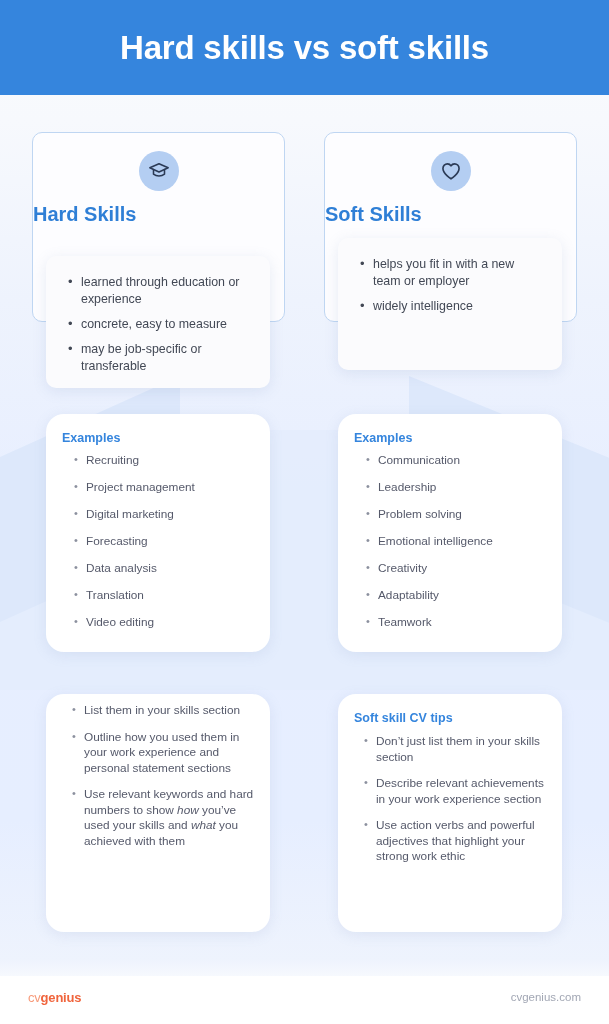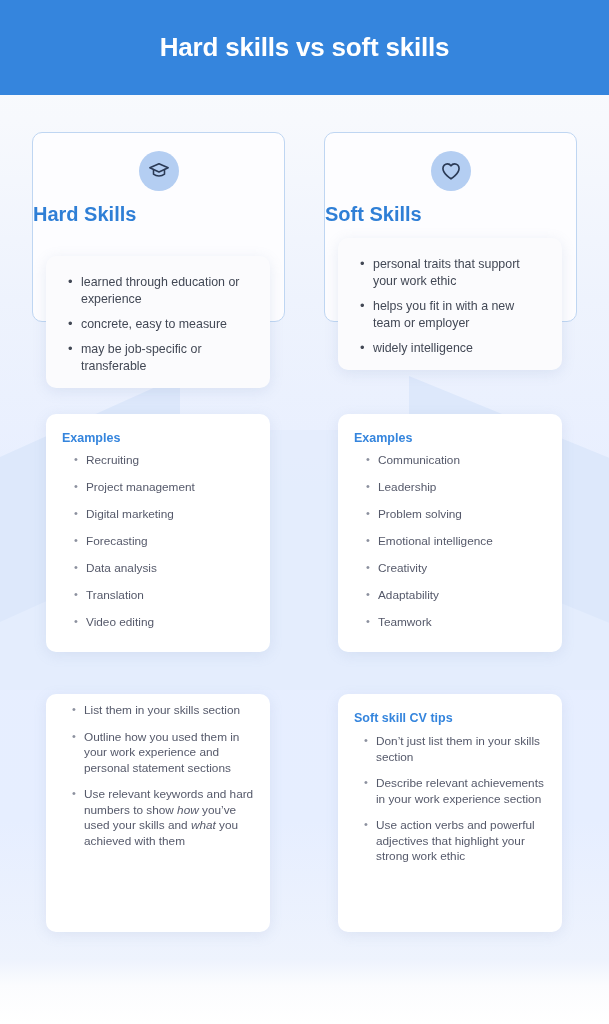--- a/index.html
+++ b/index.html
@@ -38,21 +38,21 @@
     top: 0; left: 0;
     width: 609px;
     height: 95px;
     background: #3585dd;
     display: flex;
     align-items: center;
     justify-content: center;
   }
   .header-title {
     color: #ffffff;
-    font-size: 26px;
+    font-size: 33px;
     font-weight: bold;
     letter-spacing: -0.2px;
     text-align: center;
   }
 
   
   .deco-layer {
     position: absolute;
     top: 370px; left: 0;
     width: 609px;
@@ -148,21 +148,21 @@
     position: absolute;
     left: 0; top: -1px;
     color: #424855;
     font-size: 13px;
   }
 
   
   .plain-card {
     position: absolute;
     background: #ffffff;
-    border-radius: 10px;
+    border-radius: 18px;
     box-shadow: 0 3px 14px rgba(120,145,185,0.14);
   }
   .examples-left  { left: 46px;  top: 414px; width: 224px; height: 238px; }
   .examples-right { left: 338px; top: 414px; width: 224px; height: 238px; }
   .tips-left      { left: 46px;  top: 694px; width: 224px; height: 238px; }
   .tips-right     { left: 338px; top: 694px; width: 224px; height: 238px; }
 
   .card-heading {
     font-size: 12.5px;
     font-weight: bold;
@@ -269,21 +269,20 @@
   <div class="inner-card inner-card-left">
     <ul class="trait-list">
         <li>learned through education or experience</li>
         <li>concrete, easy to measure</li>
         <li>may be job-specific or transferable</li>
       </ul>
   </div>
 
   <div class="inner-card inner-card-right">
     <ul class="trait-list">
-        <li>personal traits that support your work ethic</li>
         <li>helps you fit in with a new team or employer</li>
         <li>widely intelligence</li>
       </ul>
   </div>
 
   <div class="plain-card examples-left">
     <div class="card-heading">Examples</div>
     <ul class="bullet-list">
         <li>Recruiting</li>
         <li>Project management</li>
@@ -318,14 +317,18 @@
 
   <div class="plain-card tips-right">
     <div class="card-heading">Soft skill CV tips</div>
     <ul class="tips-list">
         <li>Don’t just list them in your skills section</li>
         <li>Describe relevant achievements in your work experience section</li>
         <li>Use action verbs and powerful adjectives that highlight your strong work ethic</li>
       </ul>
   </div>
 
+  <div class="footer">
+    <div class="footer-logo"><span class="logo-cv">cv</span><span class="logo-genius">genius</span></div>
+    <div class="footer-url">cvgenius.com</div>
+  </div>
 
 </div>
 
 </body></html>

